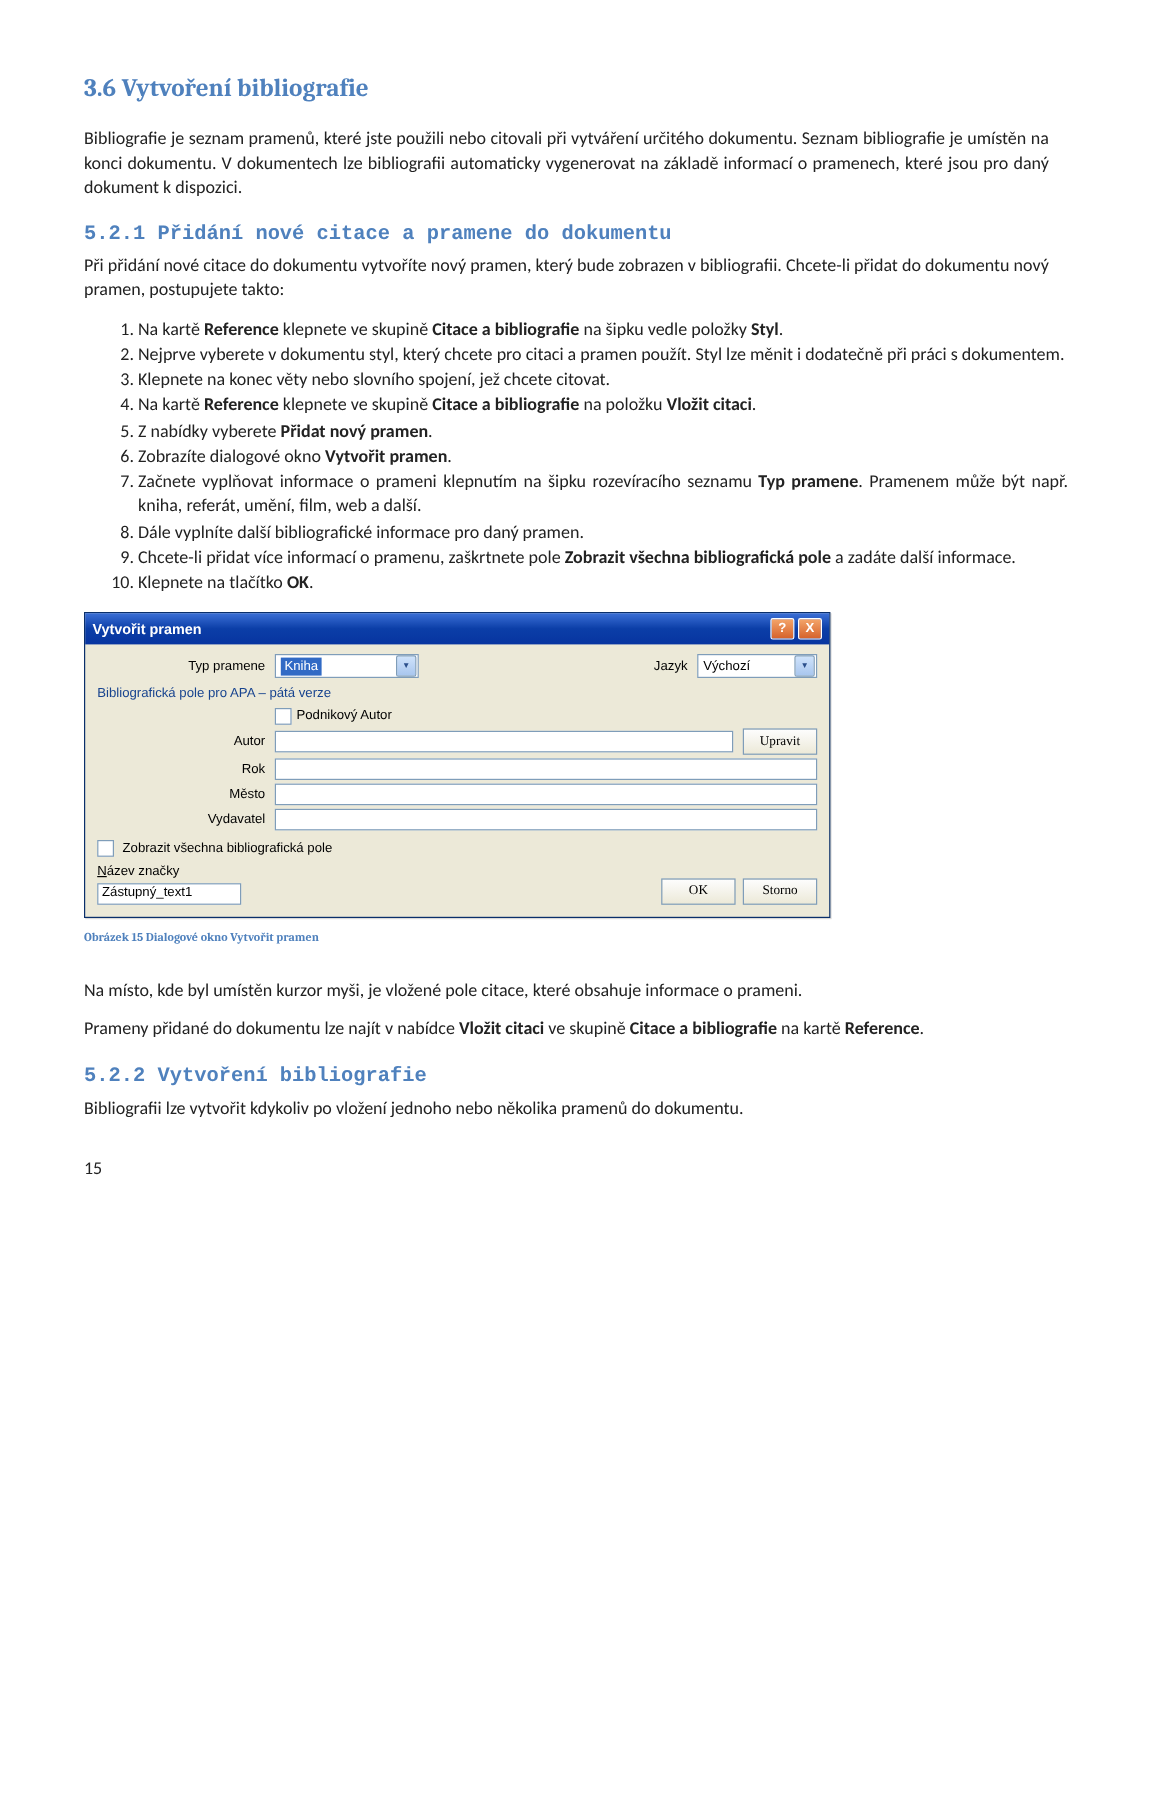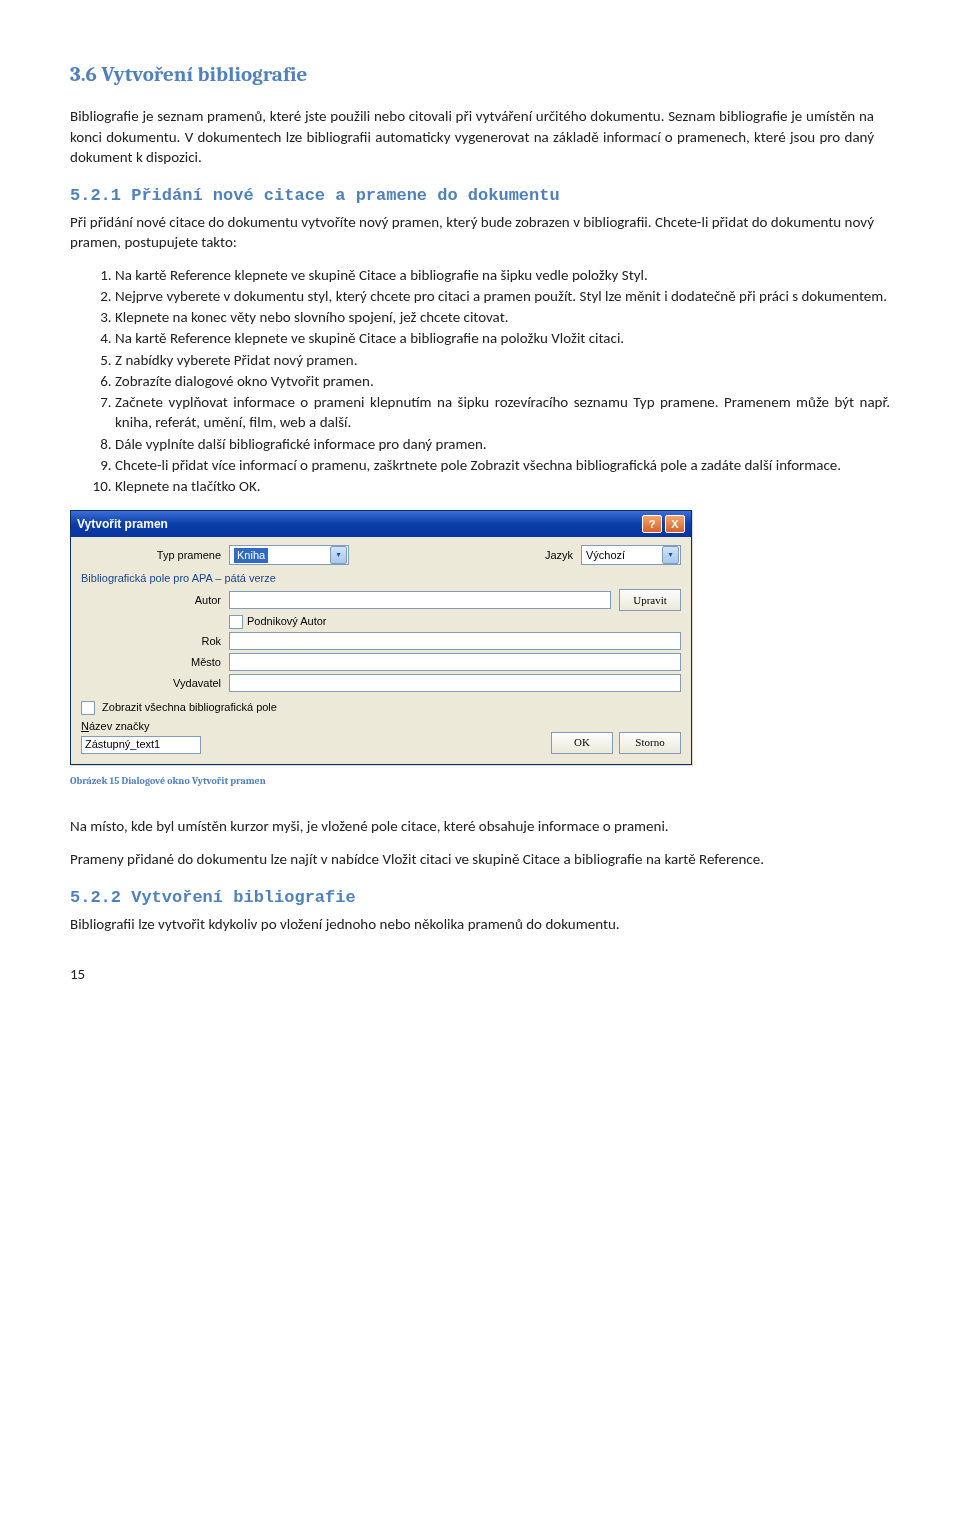--- a/index.html
+++ b/index.html
@@ -24,21 +24,21 @@
     color: #4f81bd;
     font-family: Liberation Mono, monospace;
     font-size: 17px;
     font-weight: bold;
     margin: 18px 0 4px 0;
   }
   p { margin: 0 16px 12px 0; text-align: justify; }
   .just { text-align: justify; }
   ol { margin: 4px 0 14px 0; padding-left: 45px; }
   ol li { text-align: justify; margin: 1px 0; }
-  b { font-weight: normal; }
+  b { font-weight: bold; }
   .caption {
     color: #4f81bd;
     font-family: Cambria, Georgia, serif;
     font-weight: bold;
     font-size: 10px;
     margin: 10px 0 28px 0;
   }
   .pagenum {
     text-align: left;
     font-size: 15px;
@@ -184,29 +184,29 @@
       <span style="padding-right:8px">Jazyk</span>
       <div class="select" style="width:100px">
         <span>Výchozí</span>
         <span class="arrow">▾</span>
       </div>
     </div>
 
     <div class="subhead">Bibliografická pole pro APA – pátá verze</div>
 
     <div class="row">
-      <span class="lbl">Autor</span>
-      <div class="field"></div>
-      <div style="width:8px"></div>
-      <div class="btn">Upravit</div>
-    </div>
-    <div class="row">
       <span class="lbl"></span>
       <span class="checkbox"></span>
       <span>Podnikový Autor</span>
+    </div>
+    <div class="row">
+      <span class="lbl">Autor</span>
+      <div class="field"></div>
+      <div style="width:8px"></div>
+      <div class="btn">Upravit</div>
     </div>
     <div class="row">
       <span class="lbl">Rok</span>
       <div class="field"></div>
     </div>
     <div class="row">
       <span class="lbl">Město</span>
       <div class="field"></div>
     </div>
     <div class="row">

